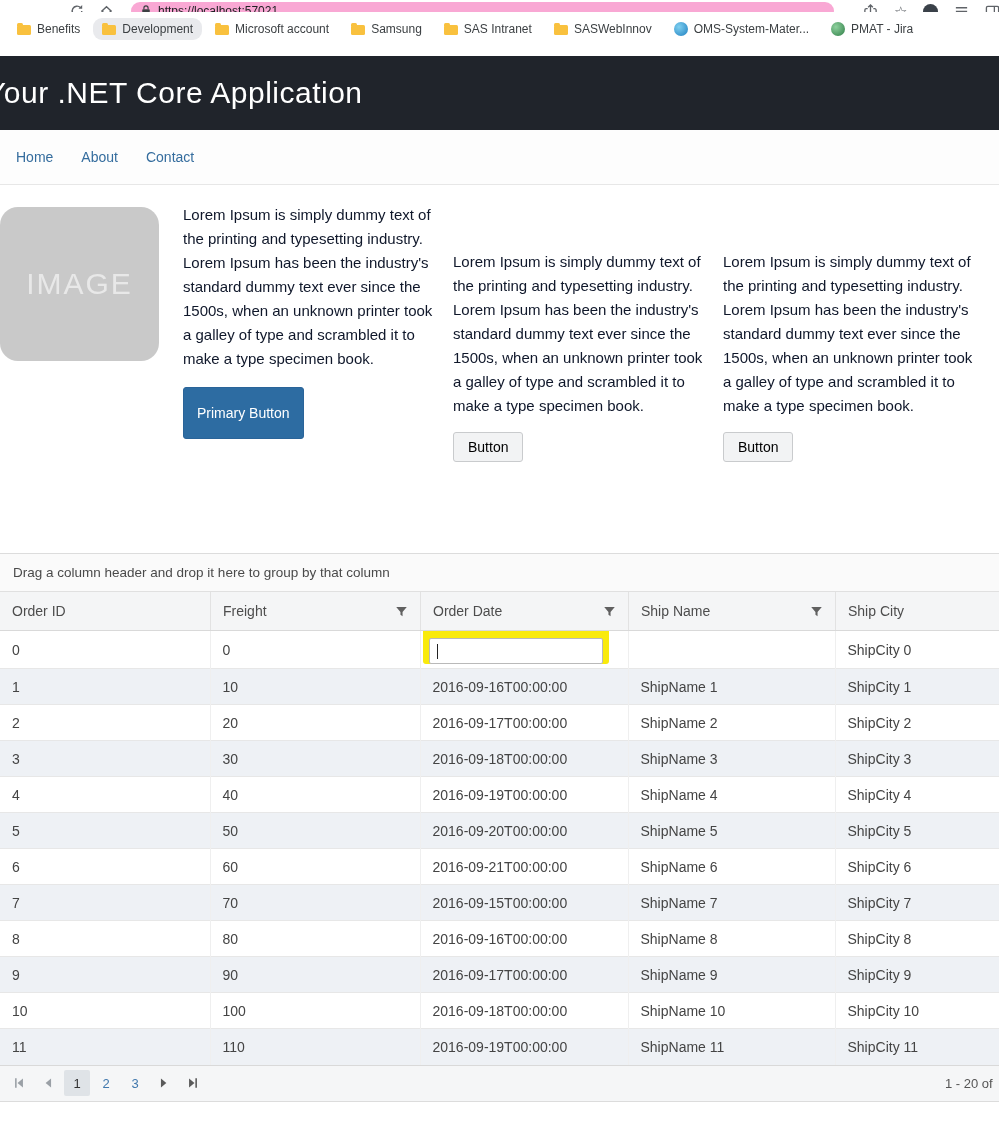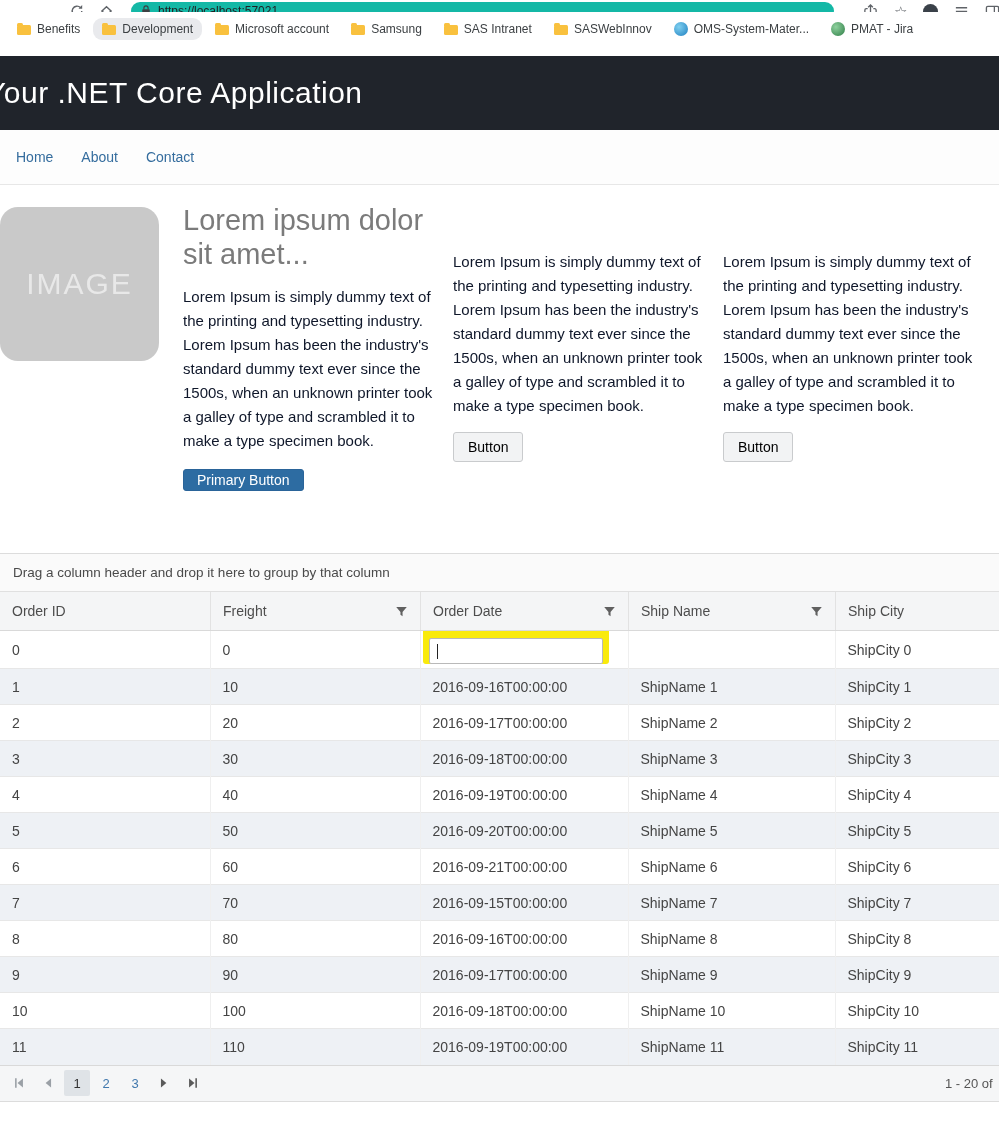--- a/index.html
+++ b/index.html
@@ -4,21 +4,21 @@
 <style>
   * { box-sizing:border-box; margin:0; padding:0; }
   html,body { width:999px; height:1122px; }
   body { font-family:"Liberation Sans", sans-serif; background:#fff; overflow:hidden; }
   .viewport { position:relative; width:999px; height:1122px; overflow:hidden; background:#fff; }
 
   
   .chrome { position:absolute; left:0; top:0; width:999px; height:22px; display:flex; align-items:center; padding:0 10px; gap:15px; background:#fff; }
   .cicon { color:#5f6368; font-size:15px; line-height:1; display:flex; align-items:center; cursor:pointer; }
   .cicon.dim { color:#9aa0a6; }
-  .addressbar { flex:0 0 703px; height:18px; background:#14b8a6; border-radius:9px; display:flex; align-items:center; padding:0 10px; gap:7px; margin-left:2px; cursor:text; }
+  .addressbar { flex:0 0 703px; height:18px; background:#f9a8d4; border-radius:9px; display:flex; align-items:center; padding:0 10px; gap:7px; margin-left:2px; cursor:text; }
   .url { font-size:12px; color:#202124; }
   .chrome-right { display:flex; align-items:center; gap:16px; margin-left:14px; }
   .ext-dot { width:15px; height:15px; border-radius:50%; background:#3a4149; cursor:pointer; }
 
   
   .bookmarks { position:absolute; left:0; top:12px; width:999px; height:34px; display:flex; align-items:center; padding:0 8px; gap:4px; background:#fff; }
   .bookmark { display:flex; align-items:center; gap:6px; padding:4px 9px; border-radius:4px; font-size:12px; color:#3c4043; cursor:pointer; white-space:nowrap; }
   .bookmark.active { background:#e9eaed;border-radius:9px; }
   .bm-icon { flex:0 0 auto; }
   .folder { position:relative; width:14px; height:10px; background:#f9c13e; border-radius:1.5px; margin-top:2px; }
@@ -36,21 +36,21 @@
 
   
   .img-box { position:absolute; left:0; top:207px; width:159px; height:154px; background:#c9c9c9; color:#e8e8e8; display:flex; align-items:center; justify-content:center; font-size:30px; letter-spacing:2px;border-radius:18px; }
   .hero-col { position:absolute; width:258px; }
   .hero-col1 { left:183px; top:203px; }
   .hero-col2 { left:453px; top:250px; width:255px; }
   .hero-col3 { left:723px; top:250px; width:255px; }
   .hero-col h2 { font-size:29px; color:#7b7b7b; font-weight:400; line-height:1.18; margin-bottom:14px; }
   .hero-col p { font-size:15px; color:#0f172a; line-height:1.6; }
   .btn { display:inline-block; font-size:14px; border-radius:3px; cursor:pointer; }
-  .btn-primary { background:#2d6ca2; color:#fff; border:1px solid #2a6499; padding:2px 13px; margin-top:16px; }
+  .btn-primary { background:#2d6ca2; color:#fff; border:1px solid #2a6499; padding:17px 13px; margin-top:16px; }
   .btn-default { background:#f2f3f4; color:#000000; border:1px solid #c9cbcd; padding:6px 14px; margin-top:14px; }
 
   
   .grid { position:absolute; left:0; top:553px; width:1064px; border-top:1px solid #dcdcdc; background:#fff; font-size:14px; color:#444; }
   .group-hint { padding:11px 13px; background:#fafafa; color:#4a4a4a; font-size:13.5px; border-bottom:1px solid #e0e0e0; }
   .grid table { width:1064px; border-collapse:collapse; table-layout:fixed; }
   col.c0{width:210px} col.c1{width:210px} col.c2{width:208px} col.c3{width:207px} col.c4{width:229px}
   thead th { background:#f4f5f6; text-align:center; font-weight:400; color:#4d4d4d; padding:0; border-bottom:1px solid #d9d9d9; cursor:pointer; }
   .th-inner { display:flex; align-items:center; justify-content:space-between; padding:0 12px; height:38px; border-left:1px solid #e2e2e2; }
   thead th:first-child .th-inner { border-left:none; }
@@ -177,21 +177,20 @@
       <span class="nav-item">
       <span class="nav-label">Contact</span>
     </span>
   </nav>
 
   <div class="img-box">
     <span>IMAGE</span>
   </div>
 
   <div class="hero-col hero-col1">
-    <h2>Lorem ipsum dolor sit amet...</h2>
     <p>Lorem Ipsum is simply dummy text of the printing and typesetting industry. Lorem Ipsum has been the industry's standard dummy text ever since the 1500s, when an unknown printer took a galley of type and scrambled it to make a type specimen book.</p>
     <span class="btn btn-primary">Primary Button</span>
   </div>
 
   <div class="hero-col hero-col2">
     <p>Lorem Ipsum is simply dummy text of the printing and typesetting industry. Lorem Ipsum has been the industry's standard dummy text ever since the 1500s, when an unknown printer took a galley of type and scrambled it to make a type specimen book.</p>
     <span class="btn btn-default">Button</span>
   </div>
 
   <div class="hero-col hero-col3">

